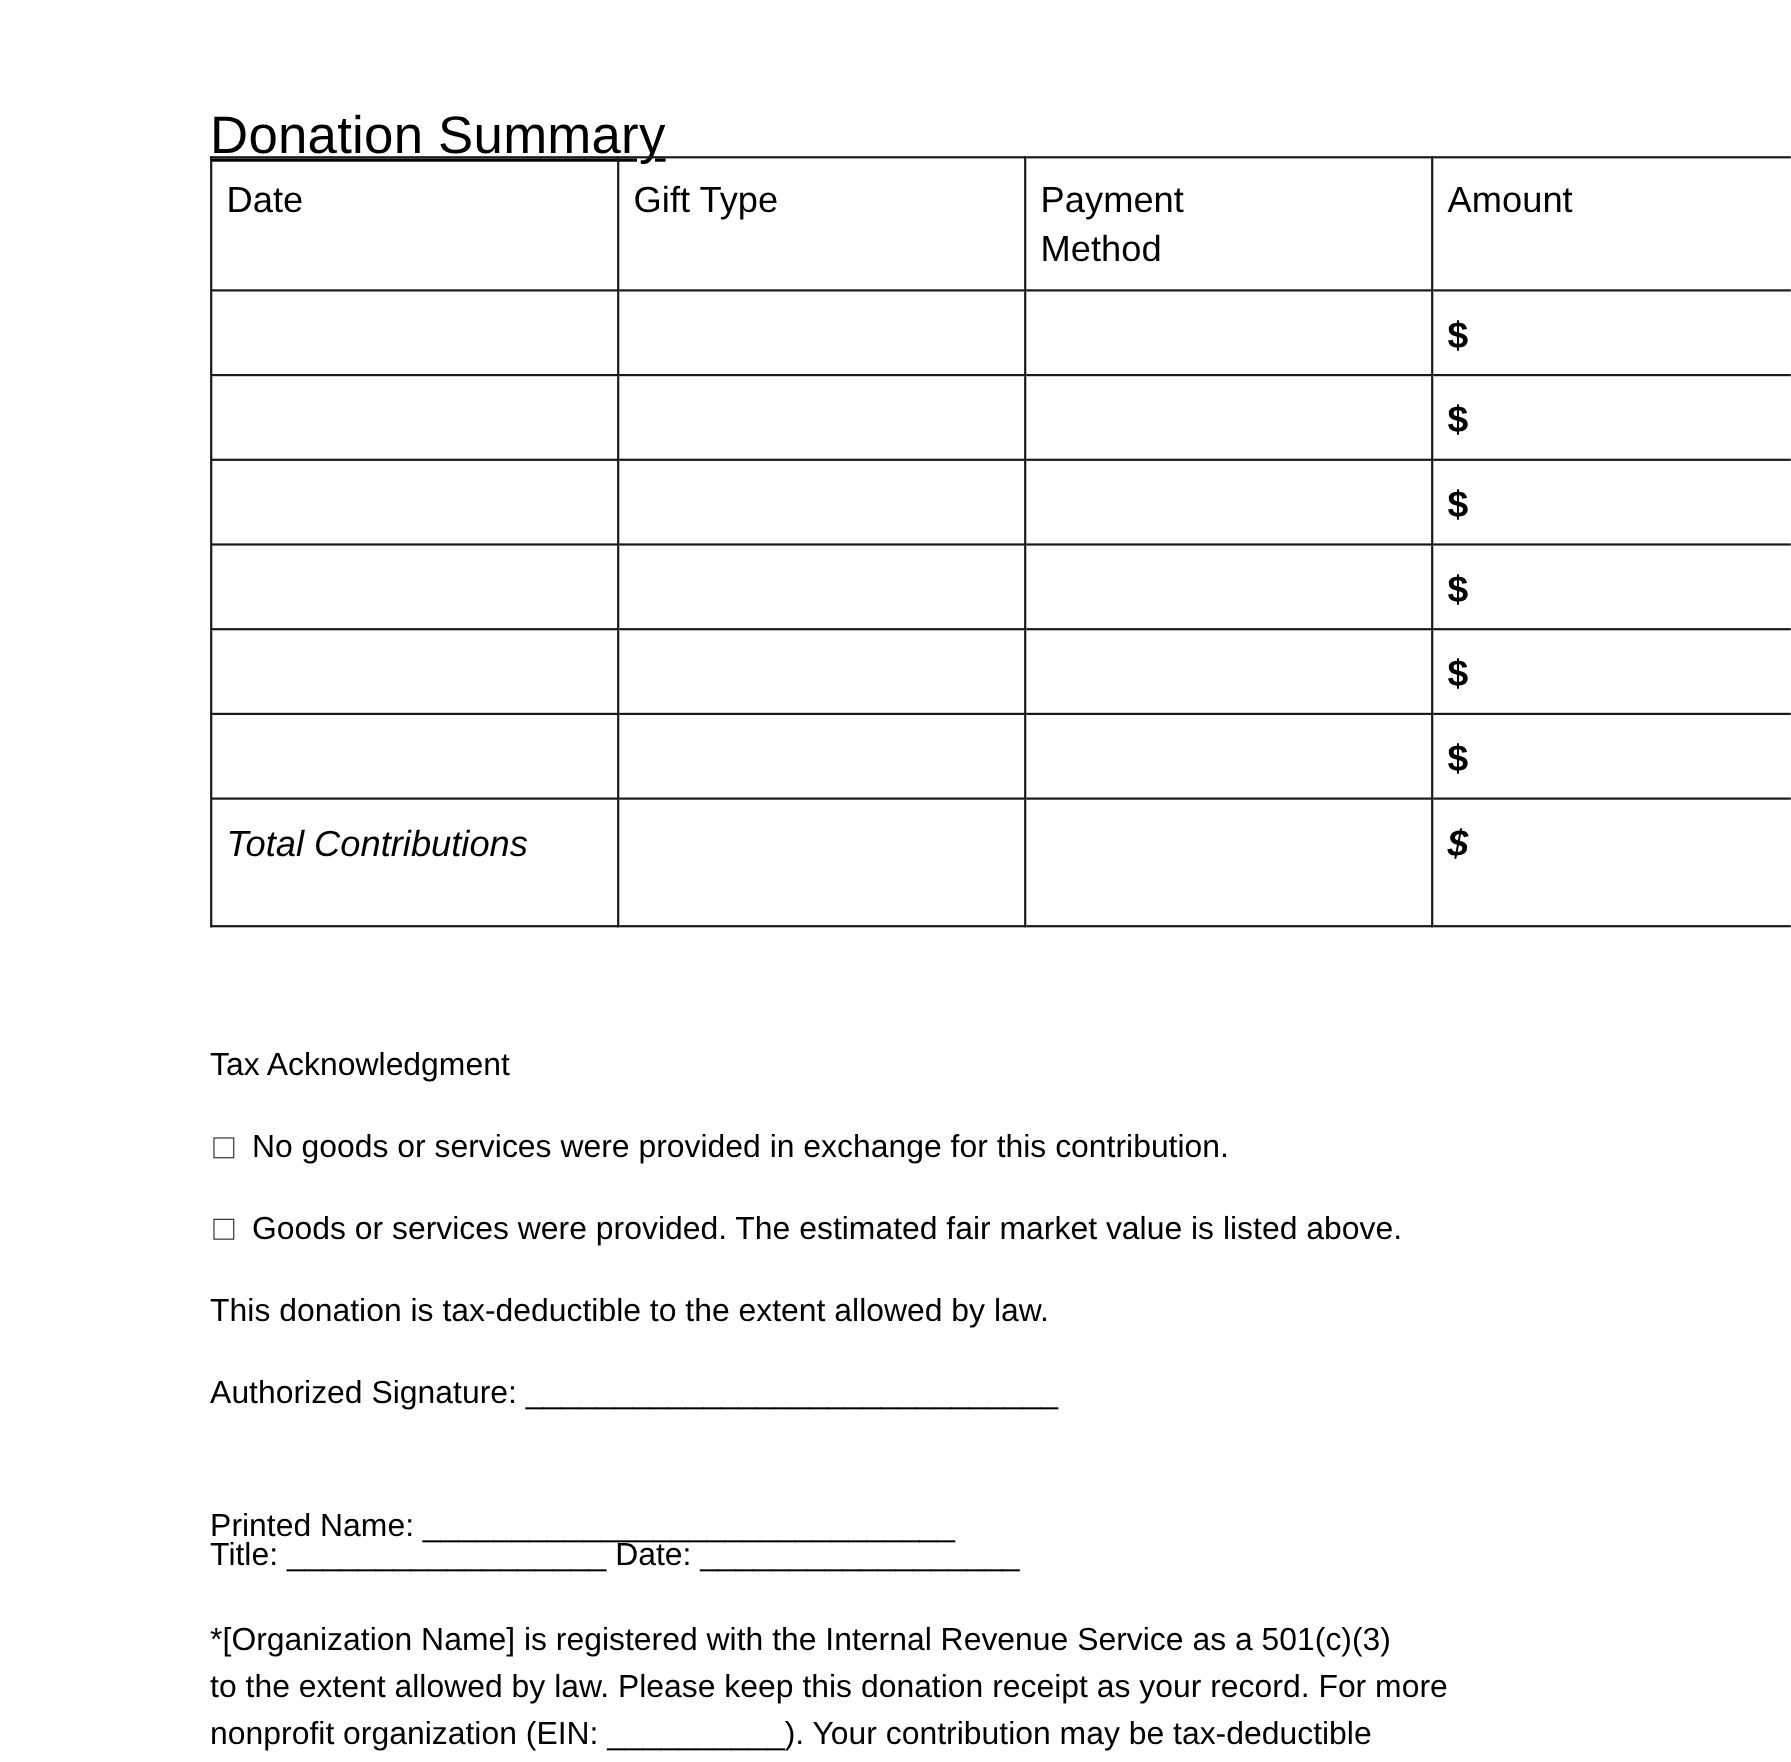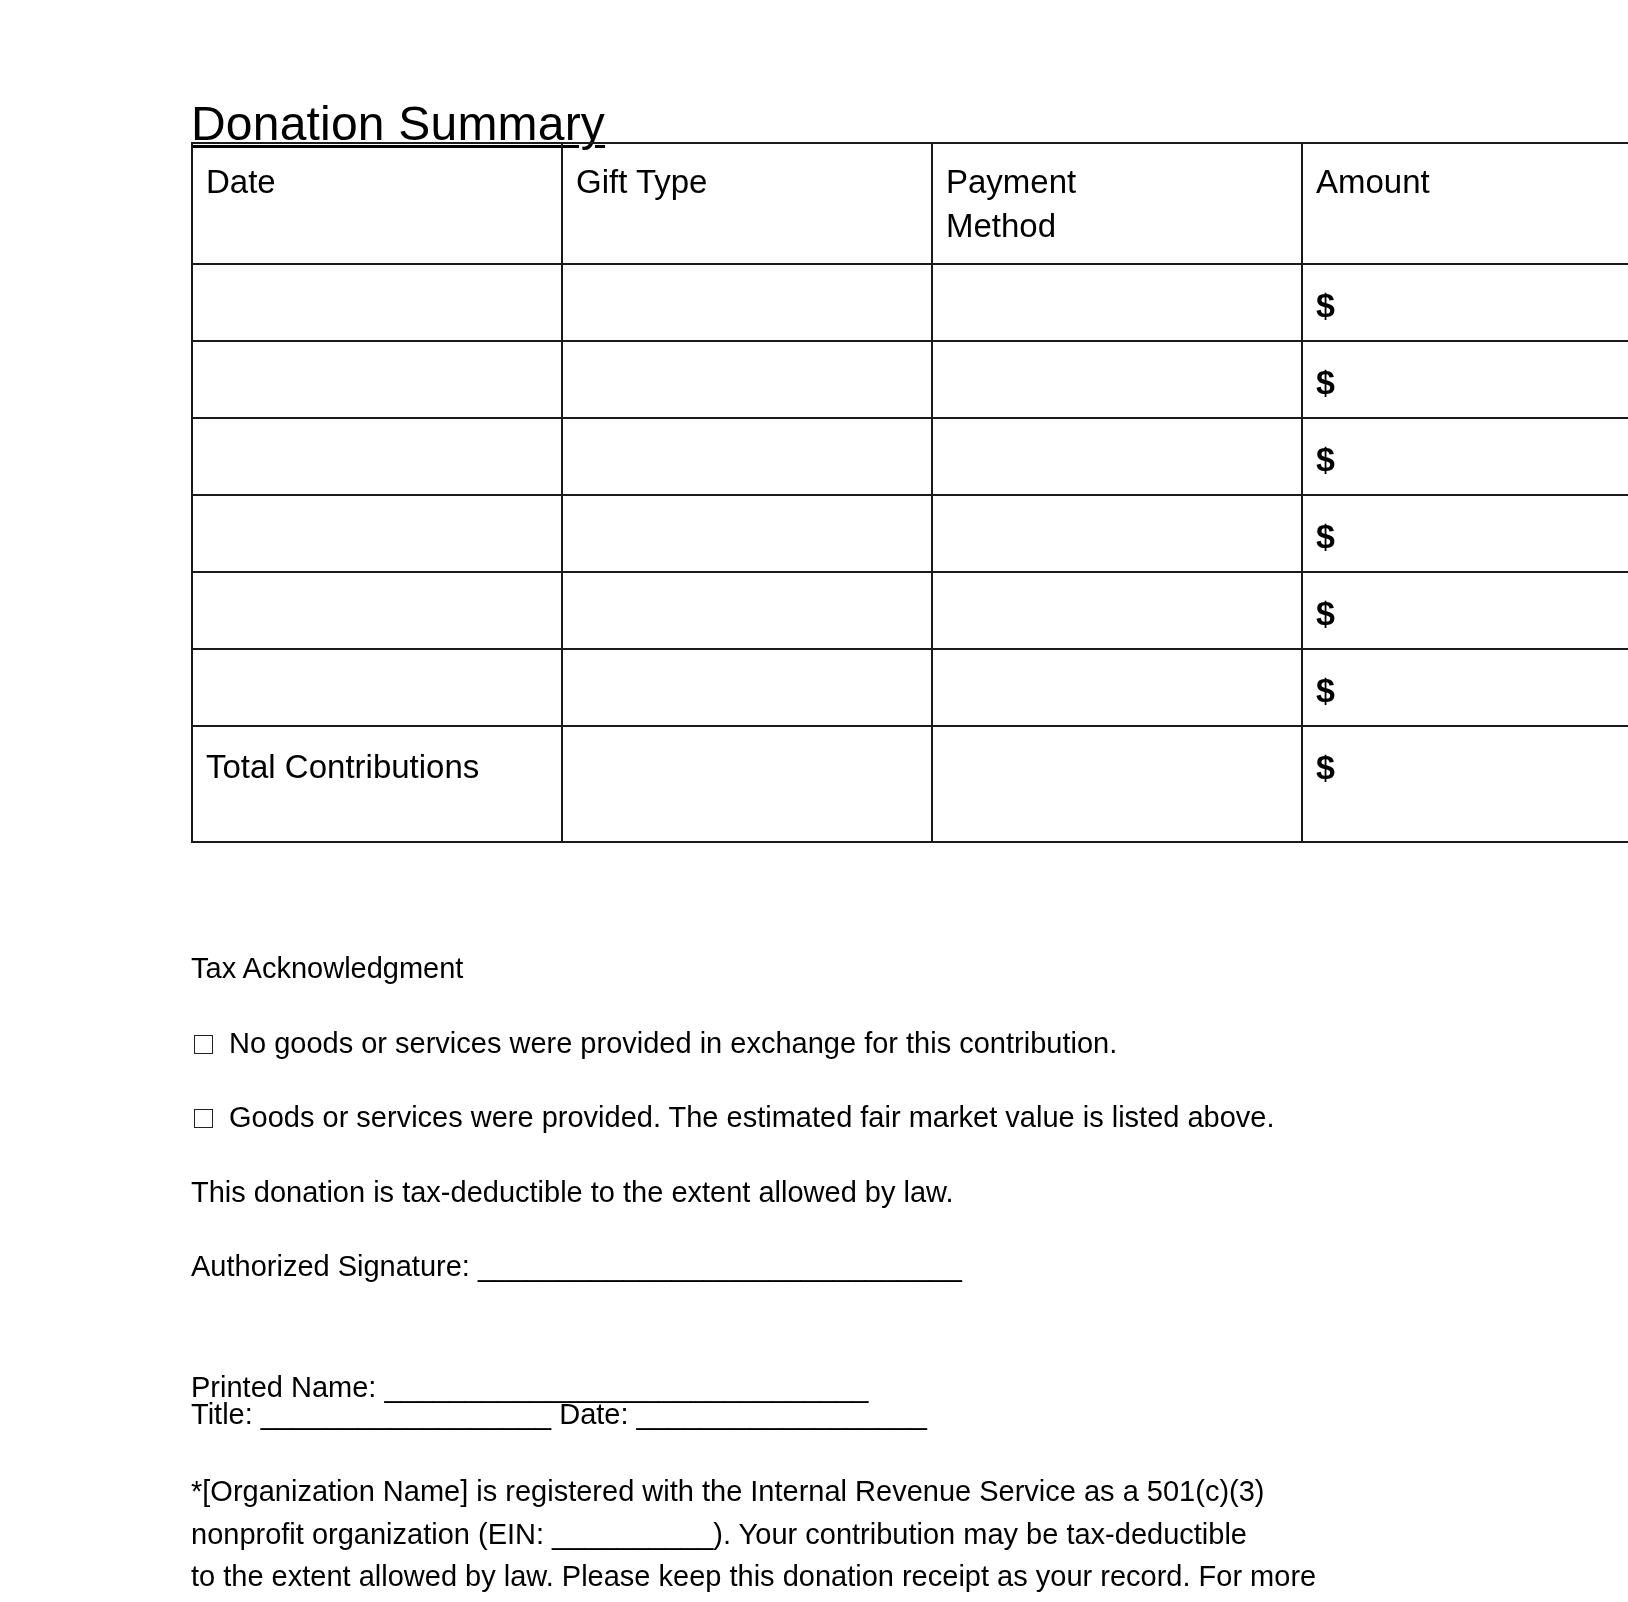--- a/index.html
+++ b/index.html
@@ -46,21 +46,21 @@
       vertical-align: top;
       text-align: left;
       font-weight: normal;
       font-size: 33px;
       line-height: 44px;
       padding: 16px 13px 0 13px;
       box-sizing: border-box;
     }
     table.summary tr.header-row th { height: 121px; }
     table.summary tr.data-row td { height: 77px; padding-top: 18px; }
-    table.summary tr.total-row td { height: 116px; padding-top: 18px; }
+    table.summary tr.total-row td { height: 116px; padding-top: 18px; font-style: italic; }
     .dollar {
       font-weight: bold;
       font-size: 34px;
     }
     .para {
       position: absolute;
       left: 0;
       font-size: 29px;
       line-height: 42px;
       margin: 0;
@@ -177,17 +177,17 @@
 
   <p class="para" style="top:1393px;">
     <span>Title:</span>
     <span>__________________</span>
     <span>Date:</span>
     <span>__________________</span>
   </p>
 
   <p class="footnote">
     <span class="footnote-line">*[Organization Name] is registered with the Internal Revenue Service as a 501(c)(3)</span>
+    <span class="footnote-line">to the extent allowed by law. Please keep this donation receipt as your record. For more</span>
     <span class="footnote-line">nonprofit organization (EIN: __________). Your contribution may be tax-deductible</span>
-    <span class="footnote-line">to the extent allowed by law. Please keep this donation receipt as your record. For more</span>
   </p>
 
 </div>
 
 </body></html>

